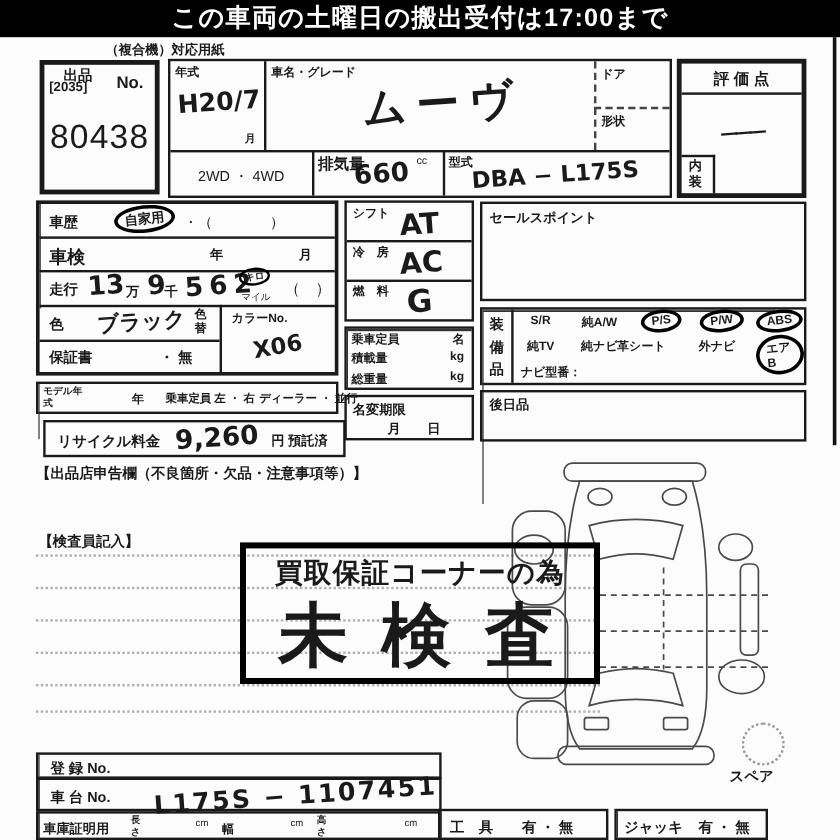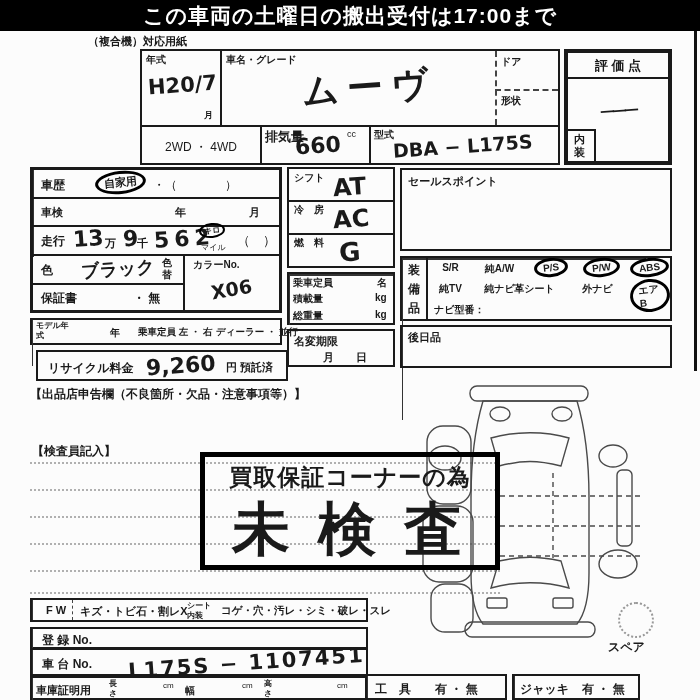--- a/index.html
+++ b/index.html
@@ -26,20 +26,26 @@
 </head>
 <body>
 
 <div id="page">
 
   <div class="abs cen" style="left:0;top:0;width:700px;height:31px;background:#000;color:#fff;
               font-size:21px;font-weight:bold;line-height:31px;letter-spacing:1px;">この車両の土曜日の搬出受付は17:00まで</div>
 
   <div class="abs lbl" style="left:88px;top:34px;font-size:11px;">（複合機）対応用紙</div>
 
+  <div class="bx b4" style="left:33px;top:50px;width:100px;height:112px;">
+    <span class="abs lbl" style="left:16px;top:1px;font-size:12px;">出品</span>
+    <span class="abs lbl" style="left:60px;top:6px;font-size:14px;">No.</span>
+    <span class="abs" style="left:4px;top:13px;font-size:11px;font-weight:bold;">[2035]</span>
+    <div class="abs cen" style="left:0;top:44px;width:92px;font-size:28px;letter-spacing:1px;">80438</div>
+  </div>
 
   <div class="bx" style="left:140px;top:49px;width:420px;height:116px;">
     <div class="vl" style="left:78px;top:0;height:74px;"></div>
     <div class="hl" style="left:0;top:74px;width:416px;"></div>
     <span class="abs lbl" style="left:4px;top:2px;font-size:10px;">年式</span>
     <span class="abs hw" style="left:6px;top:24px;font-size:21px;">H20/7</span>
     <span class="abs lbl" style="left:62px;top:58px;font-size:9px;">月</span>
     <span class="abs lbl" style="left:84px;top:2px;font-size:10px;">車名・グレード</span>
     <span class="abs hw" style="left:160px;top:18px;font-size:36px;letter-spacing:8px;">ムーヴ</span>
     <div class="dash-v" style="left:353px;top:0;height:74px;"></div>
@@ -70,21 +76,21 @@
 
     <div class="hl" style="left:0;top:27px;width:246px;"></div>
     <div class="hl" style="left:0;top:55px;width:246px;"></div>
     <div class="hl" style="left:0;top:84px;width:246px;"></div>
     <div class="hl" style="left:0;top:113px;width:150px;"></div>
 
     <span class="abs lbl" style="left:8px;top:7px;font-size:12px;">車歴</span>
     <span class="abs circ" style="left:62px;top:1px;font-size:11px;font-weight:bold;">自家用</span>
     <span class="abs" style="left:120px;top:7px;font-size:12px;">・（　　　　）</span>
 
-    <span class="abs lbl" style="left:8px;top:35px;font-size:11px;">車検</span>
+    <span class="abs lbl" style="left:8px;top:35px;font-size:15px;">車検</span>
     <span class="abs lbl" style="left:142px;top:35px;font-size:11px;">年</span>
     <span class="abs lbl" style="left:216px;top:35px;font-size:11px;">月</span>
 
     <span class="abs lbl" style="left:8px;top:63px;font-size:12px;">走行</span>
     <span class="abs hw" style="left:40px;top:58px;font-size:22px;">13</span>
     <span class="abs lbl" style="left:72px;top:66px;font-size:11px;">万</span>
     <div class="vl1" style="left:84px;top:55px;height:29px;"></div>
     <span class="abs hw" style="left:90px;top:58px;font-size:22px;">9</span>
     <span class="abs lbl" style="left:104px;top:66px;font-size:11px;">千</span>
     <div class="vl1" style="left:116px;top:55px;height:29px;"></div>
@@ -217,28 +223,20 @@
   </div>
 
   <div class="abs" style="left:618px;top:602px;width:32px;height:32px;border:2px dotted #999;border-radius:50%;"></div>
   <div class="abs lbl" style="left:608px;top:639px;font-size:12px;">スペア</div>
 
   <div class="abs" style="left:200px;top:452px;width:300px;height:118px;border:5px solid #000;box-sizing:border-box;">
     <div class="abs cen lbl" style="left:0;top:5px;width:290px;font-size:23px;letter-spacing:1px;">買取保証コーナーの為</div>
     <div class="abs cen lbl" style="left:0;top:34px;width:290px;font-size:58px;letter-spacing:6px;">未 検 査</div>
   </div>
 
-  <div class="bx" style="left:30px;top:598px;width:338px;height:24px;">
-    <span class="abs lbl" style="left:14px;top:4px;font-size:11px;">F W</span>
-    <div class="dash-v" style="left:40px;top:0;height:20px;border-left-width:1px;"></div>
-    <span class="abs lbl" style="left:48px;top:4px;font-size:11px;">キズ・トビ石・割レX</span>
-    <div class="vl1" style="left:151px;top:0;height:20px;"></div>
-    <div class="abs vtxt" style="left:155px;top:1px;width:30px;font-size:8px;line-height:1.2;">シート内装</div>
-    <span class="abs lbl" style="left:189px;top:4px;font-size:10.5px;">コゲ・穴・汚レ・シミ・破レ・スレ</span>
-  </div>
 
   <div class="bx" style="left:30px;top:627px;width:338px;height:22px;">
     <span class="abs lbl" style="left:10px;top:3px;font-size:12px;">登 録 No.</span>
     <div class="vl1" style="left:75px;top:0;height:18px;"></div>
     <div class="vl1" style="left:177px;top:0;height:18px;"></div>
     <div class="vl1" style="left:208px;top:0;height:18px;"></div>
     <div class="vl1" style="left:242px;top:0;height:18px;"></div>
   </div>
 
   <div class="bx" style="left:30px;top:648px;width:338px;height:28px;">

